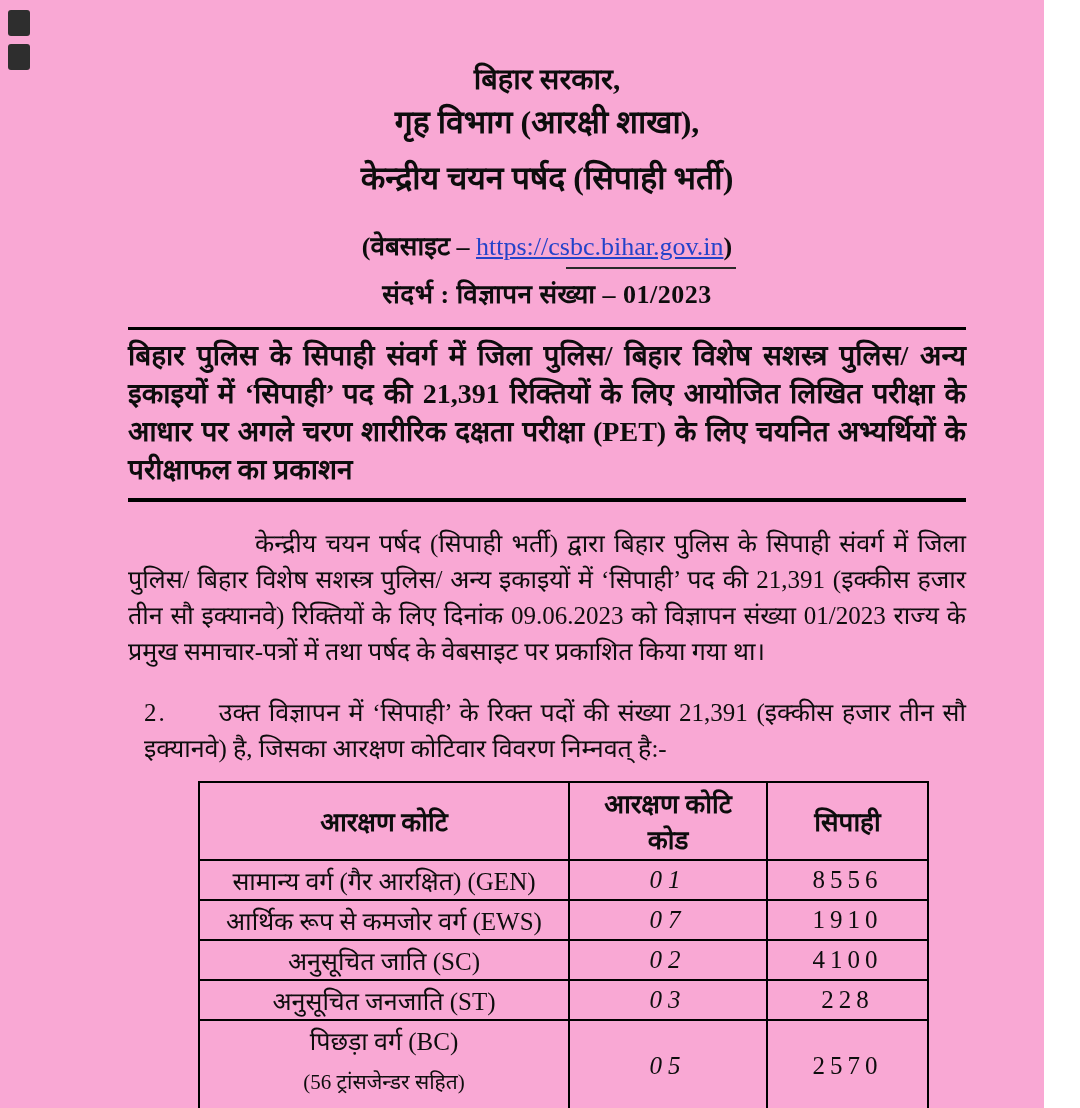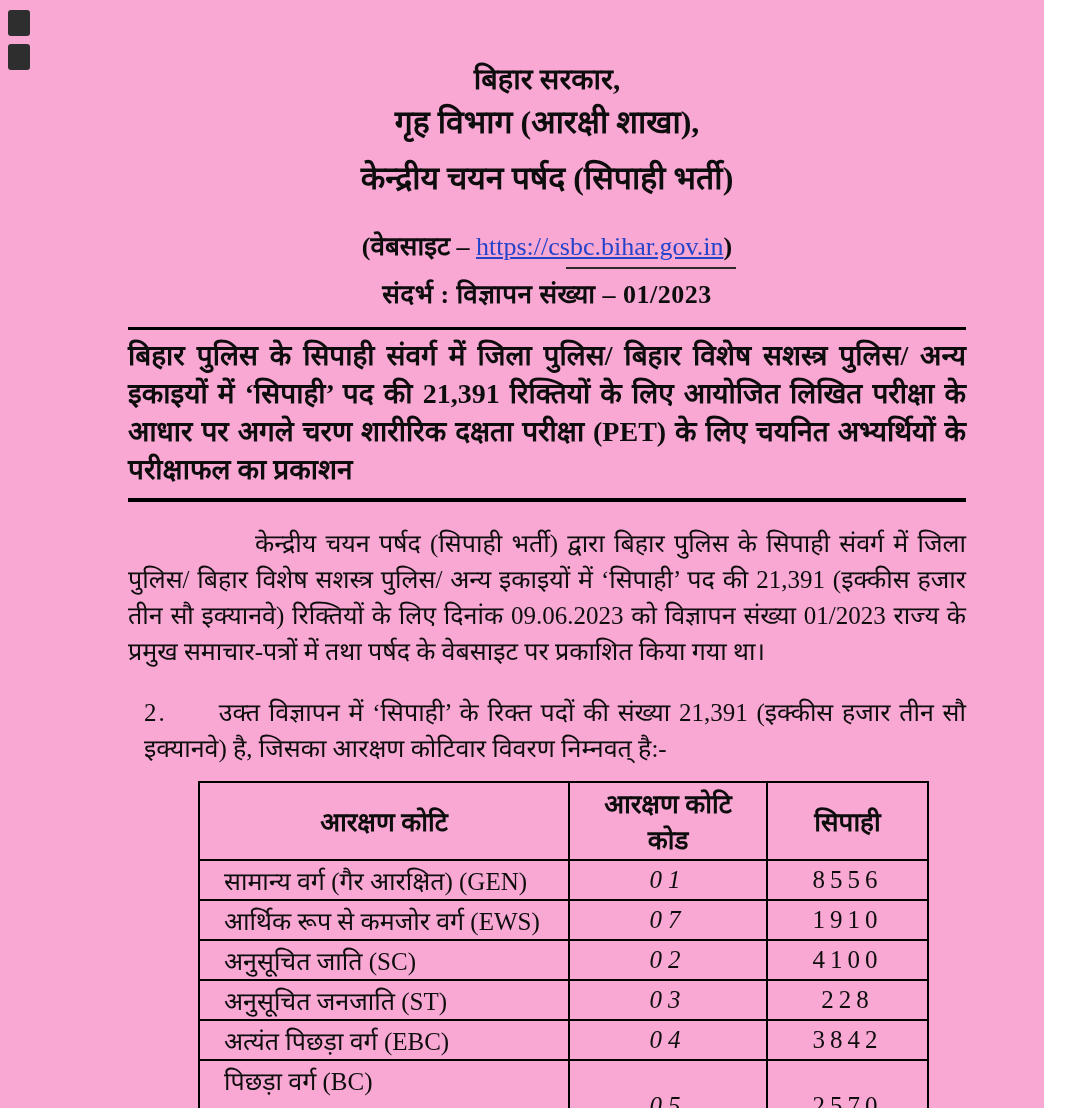--- a/index.html
+++ b/index.html
@@ -23,21 +23,21 @@
   .notice-title{font-size:28px;font-weight:700;line-height:38px;text-align:justify;
                 padding:7px 0 9px 0;}
   .para{font-size:25px;line-height:36px;text-align:justify;margin:0;}
   .para1{margin-top:24px;text-indent:127px;}
   .para2{margin-top:25px;margin-left:16px;}
   .para2 .pnum{display:inline-block;margin-right:52px;letter-spacing:2px;}
   table.vacancy{border-collapse:collapse;margin:14px 0 0 70px;width:729px;
                 table-layout:fixed;font-size:25px;}
   table.vacancy th,table.vacancy td{border:2px solid #000;padding:2px 24px;}
   table.vacancy th{font-weight:700;font-size:26px;text-align:center;height:38px;}
-  td.cat{text-align:left;height:33px;}
+  td.cat{text-align:center;height:33px;}
   td.cat .sub{font-size:21px;margin-top:10px;padding-bottom:14px;}
   td.num{text-align:center;letter-spacing:6px;font-style:italic;}
   td.cnt{text-align:center;letter-spacing:5px;}
 </style>
 </head>
 <body>
 
 <div class="page">
 
   <div class="mark m1"></div>
@@ -99,27 +99,20 @@
         </tr>
         <tr>
           <td class="cat">
             <div>अनुसूचित जनजाति (ST)</div>
           </td>
           <td class="num">03</td>
           <td class="cnt">228</td>
         </tr>
         <tr>
           <td class="cat">
-            <div>अत्यंत पिछड़ा वर्ग (EBC)</div>
-          </td>
-          <td class="num">04</td>
-          <td class="cnt">3842</td>
-        </tr>
-        <tr>
-          <td class="cat">
             <div>पिछड़ा वर्ग (BC)</div>
             <div class="sub">(56 ट्रांसजेन्डर सहित)</div>
           </td>
           <td class="num">05</td>
           <td class="cnt">2570</td>
         </tr>
       </tbody>
 
   </table>
 

